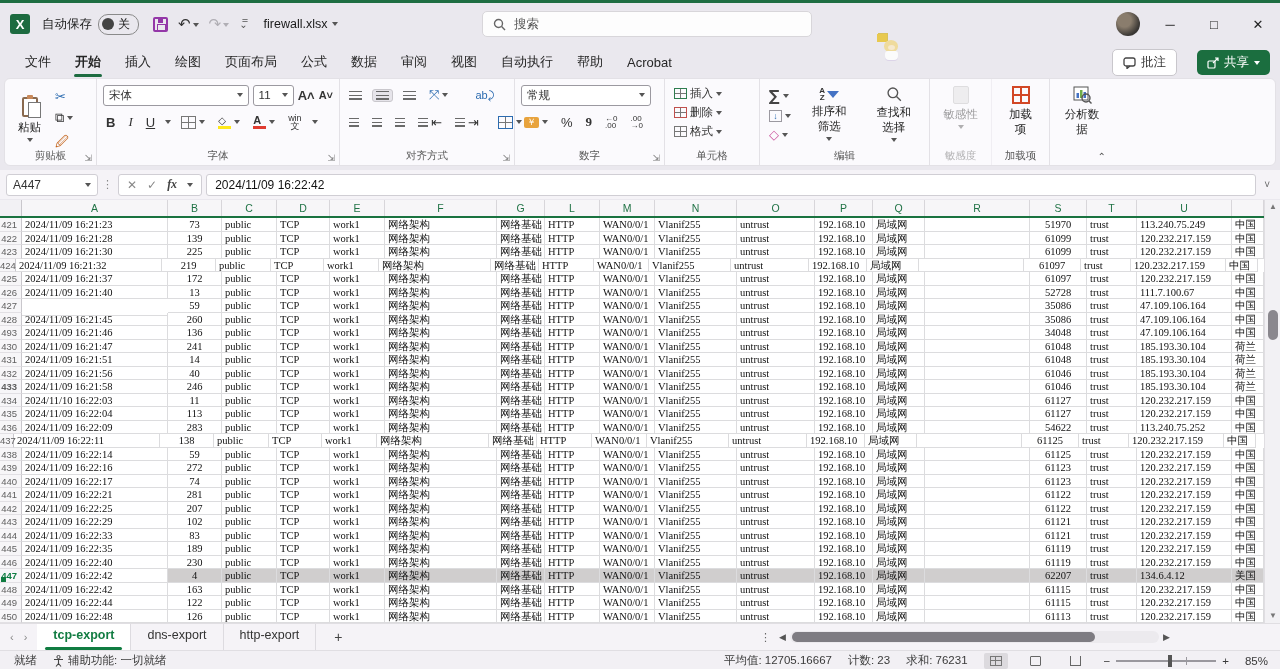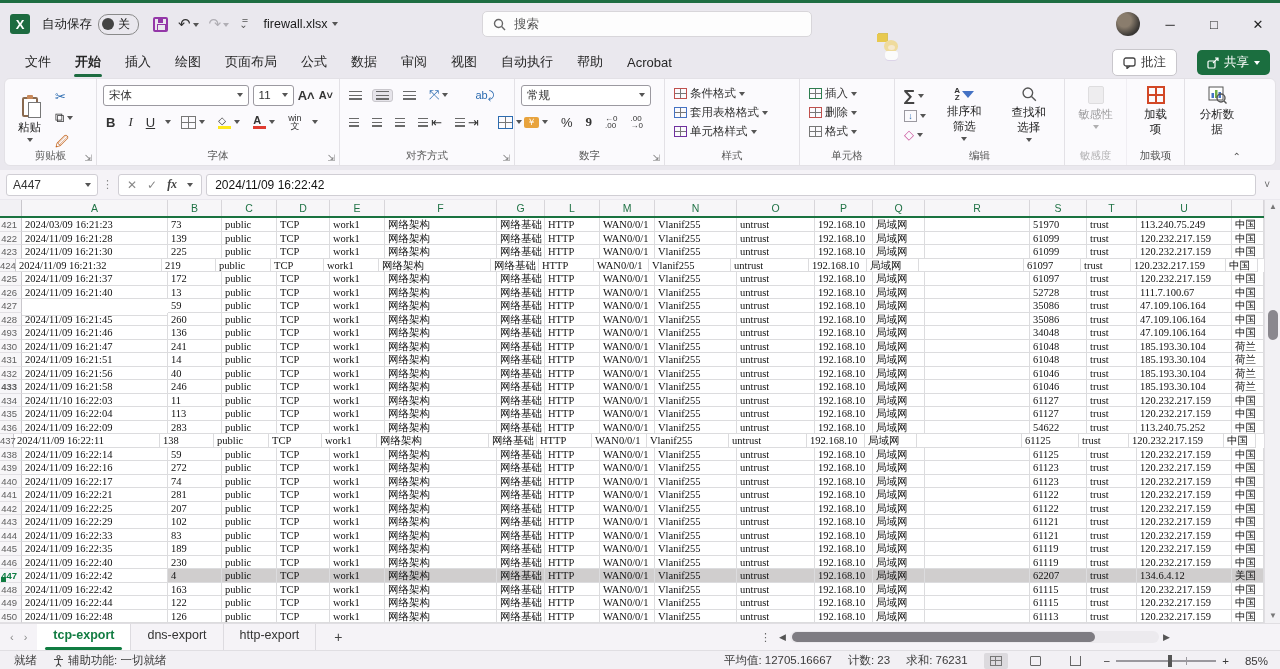--- a/index.html
+++ b/index.html
@@ -74,21 +74,21 @@
   .fexpand { color:#666; font-size:10px; padding:0 4px; }
 
   
   .grid { position:absolute; top:197px; left:0; width:1264px; height:423px; background:#fff; overflow:hidden; }
   .hdr-row { display:flex; height:18px; background:#f7f6f8; border-bottom:2px solid #1a7340; }
   .hdr-cell { font-size:10.5px; color:#217346; text-align:center; line-height:16px; border-right:1px solid #d8d6da; overflow:hidden; }
   .hdr-corner { background:#f2f1f4; border-right:1px solid #c9c7cc; }
   .grow { display:flex; height:13.5px; }
   .grow .rn { font-size:9.5px; color:#5f5f5f; text-align:right; padding-right:4px; line-height:13.5px; border-right:1px solid #c9c7cc; border-bottom:1px solid #e2e0e4; background:#f7f6f8; position:relative; }
   .cell { font-family:"Liberation Serif","DejaVu Serif",serif; font-size:10.5px; line-height:13px; color:#111; border-right:1px solid #dcdcde; border-bottom:1px solid #dcdcde; padding:0 3px; white-space:nowrap; overflow:hidden; }
-  .cell.r { text-align:left; }
+  .cell.r { text-align:center; }
   .grow.selected { background:#d0cece; box-shadow:inset 0 2px 0 #107c41, inset 0 -2px 0 #107c41; }
   .grow.selected .cell { background:#d0cece; }
   .grow.selected .cell.active { background:#fff; }
   .grow.selected .rn { color:#0d7c41; font-weight:bold; background:#f7f6f8; }
   .grow.selected .rn:after { content:""; position:absolute; left:1px; bottom:0; width:5px; height:5px; background:#107c41; }
 
   
   .vscroll { position:absolute; top:197px; right:0; width:16px; height:423px; background:#f2f1f4; border-left:1px solid #e0dee2; }
   .vscroll .arr { position:absolute; left:0; width:16px; height:14px; color:#777; font-size:8px; text-align:center; line-height:14px; }
   .vscroll .thumb { position:absolute; left:3px; top:110px; width:10px; height:30px; background:#8a888e; border-radius:5px; }
@@ -306,44 +306,20 @@
           </span>
         <span class="sbtn">%</span>
         <span class="sbtn" style="font-weight:bold;font-family:'Liberation Serif',serif">9</span>
         <span class="sbtn" style="font-size:8px;line-height:7px">←0<br>.00</span>
         <span class="sbtn" style="font-size:8px;line-height:7px">.00<br>→0</span>
       </div>
       <span class="glabel">数字</span>
       <span class="launcher">⇲</span>
     </div>
 
-    <div class="group" style="width:135px">
-      <div class="smallrow" style="height:19px">
-        <span class="sbtn" style="font-size:11.5px">
-            <span class="gridico" style="width:13px;height:11px;border-color:#c0504d"></span>
-            <span>条件格式</span>
-            <span class="dd"></span>
-          </span>
-      </div>
-      <div class="smallrow" style="height:19px">
-        <span class="sbtn" style="font-size:11.5px">
-            <span class="gridico" style="width:13px;height:11px;border-color:#4472c4"></span>
-            <span>套用表格格式</span>
-            <span class="dd"></span>
-          </span>
-      </div>
-      <div class="smallrow" style="height:19px">
-        <span class="sbtn" style="font-size:11.5px">
-            <span class="gridico" style="width:13px;height:11px;border-color:#7030a0"></span>
-            <span>单元格样式</span>
-            <span class="dd"></span>
-          </span>
-      </div>
-      <span class="glabel">样式</span>
-    </div>
 
     <div class="group" style="width:95px">
       <div class="smallrow" style="height:19px">
           <span class="sbtn" style="font-size:11.5px">
             <span class="gridico" style="width:13px;height:11px;border-color:#2e7d4f"></span>
             <span>插入</span>
             <span class="dd"></span>
           </span>
         </div>
       <div class="smallrow" style="height:19px">
@@ -467,21 +443,21 @@
         <div class="hdr-cell" style="width: 58px;">P</div>
         <div class="hdr-cell" style="width: 52px;">Q</div>
         <div class="hdr-cell" style="width: 105px;">R</div>
         <div class="hdr-cell" style="width: 57px;">S</div>
         <div class="hdr-cell" style="width: 50px;">T</div>
         <div class="hdr-cell" style="width: 95px;">U</div>
         <div class="hdr-cell" style="width: 32px;"></div>
       </div>
       <div class="grow">
         <div class="rn" style="width: 22px;">421</div>
-        <div class="cell" style="width: 146px;">2024/03/09 16:21:23</div>
+        <div class="cell" style="width: 146px;">2024/11/09 16:21:23</div>
         <div class="cell r" style="width: 54px;">73</div>
         <div class="cell" style="width: 55px;">public</div>
         <div class="cell" style="width: 53px;">TCP</div>
         <div class="cell" style="width: 55px;">work1</div>
         <div class="cell" style="width: 112px;">网络架构</div>
         <div class="cell" style="width: 48px;">网络基础</div>
         <div class="cell" style="width: 55px;">HTTP</div>
         <div class="cell" style="width: 55px;">WAN0/0/1</div>
         <div class="cell" style="width: 82px;">Vlanif255</div>
         <div class="cell" style="width: 78px;">untrust</div>

